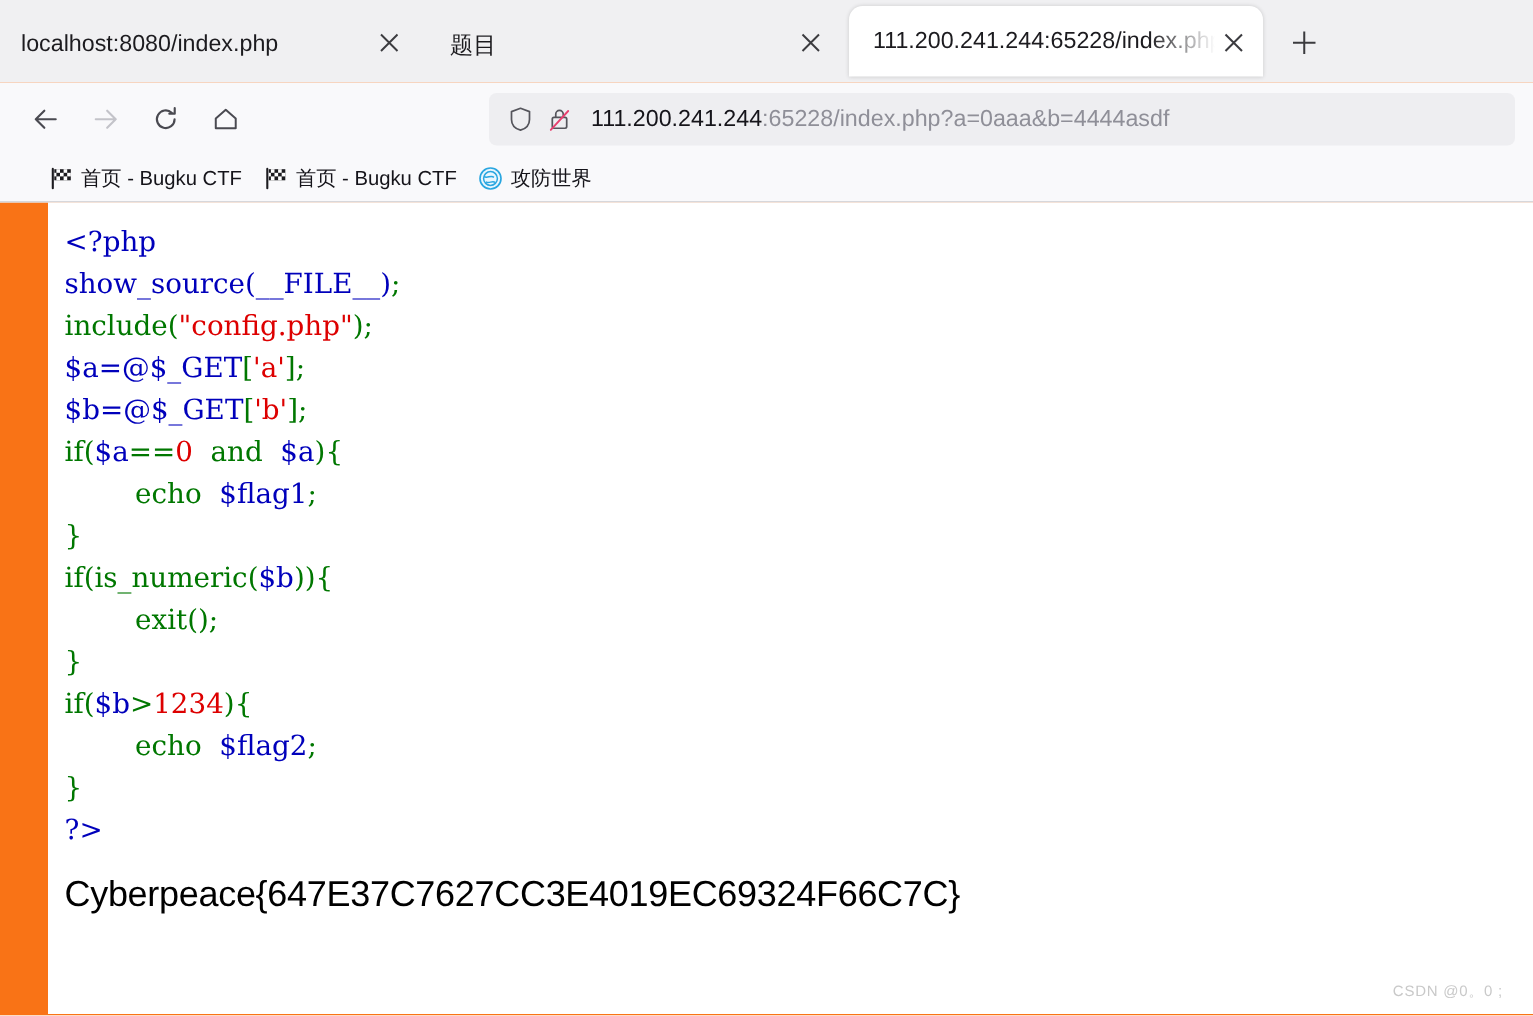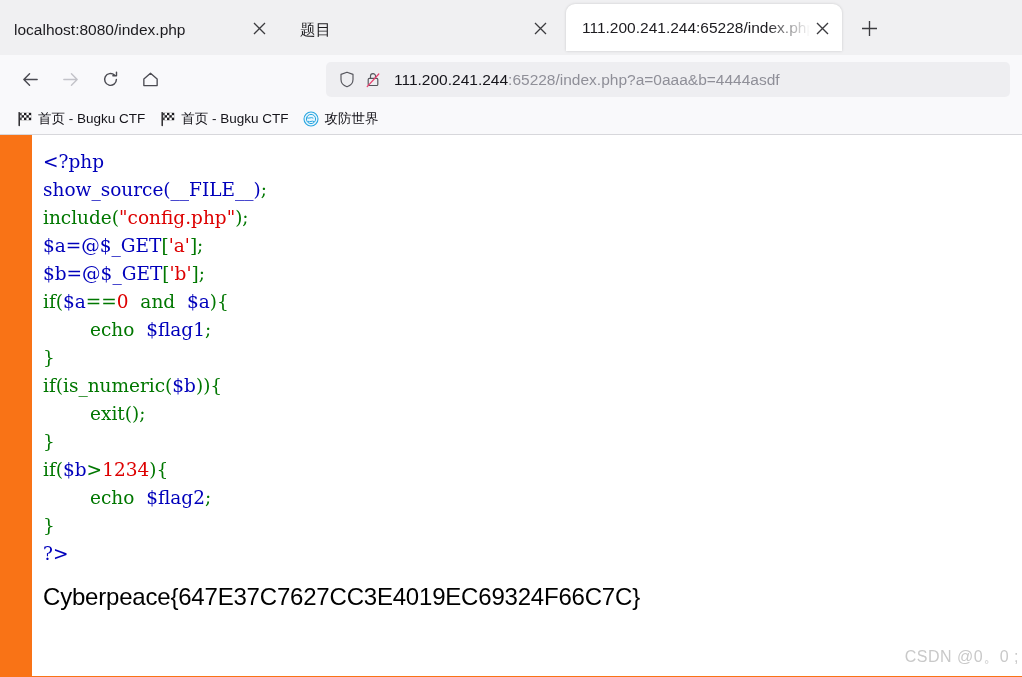--- a/index.html
+++ b/index.html
@@ -144,21 +144,21 @@
   }
   .url-dim { color: #8f8f98; }
 
   
   .bookmarks {
     position: relative;
     height: 31px;
     background: #f9f9fb;
     display: flex;
     align-items: center;
-    padding: 0 10px;
+    padding: 0 26px;
     box-sizing: border-box;
     border-bottom: 1px solid #d7d7db;
   }
   .bm {
     display: flex;
     align-items: center;
     height: 24px;
     padding: 0 6px;
     margin-right: 2px;
     border-radius: 4px;
@@ -204,23 +204,23 @@
     left: 11px;
     top: 448px;
     font-size: 24px;
     color: #000000;
     font-family: "Liberation Sans", sans-serif;
     letter-spacing: -0.2px;
   }
 
   .watermark {
     position: absolute;
-    right: 3px;
+    right: 20px;
     bottom: 8px;
-    font-size: 16px;
+    font-size: 10px;
     color: #c9c9c9;
     letter-spacing: 0.5px;
     font-family: "Liberation Sans", sans-serif;
   }
 </style>
 </head>
 <body>
 
 <div id="app">
 

